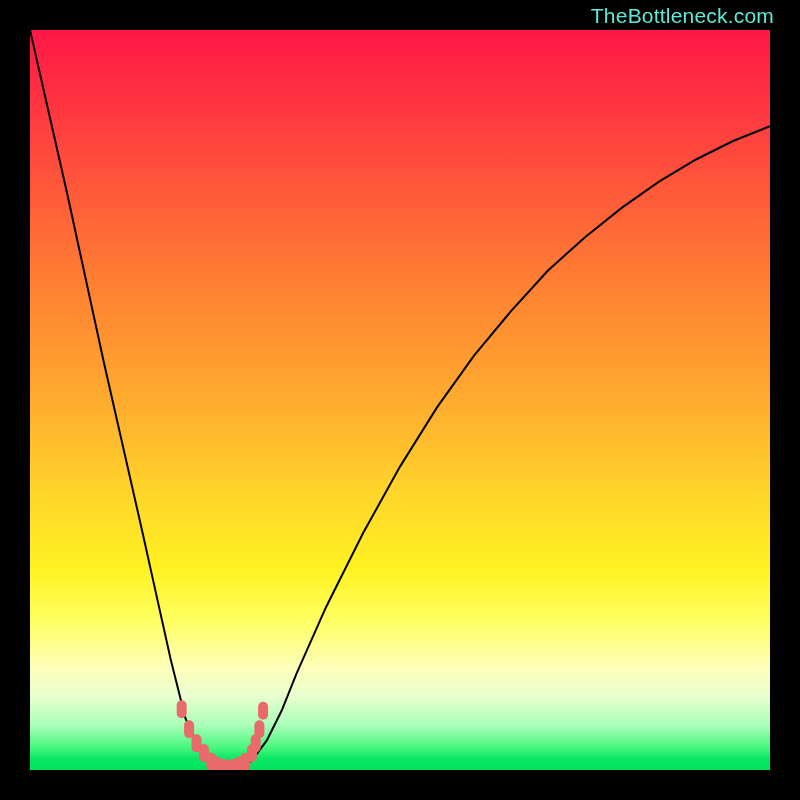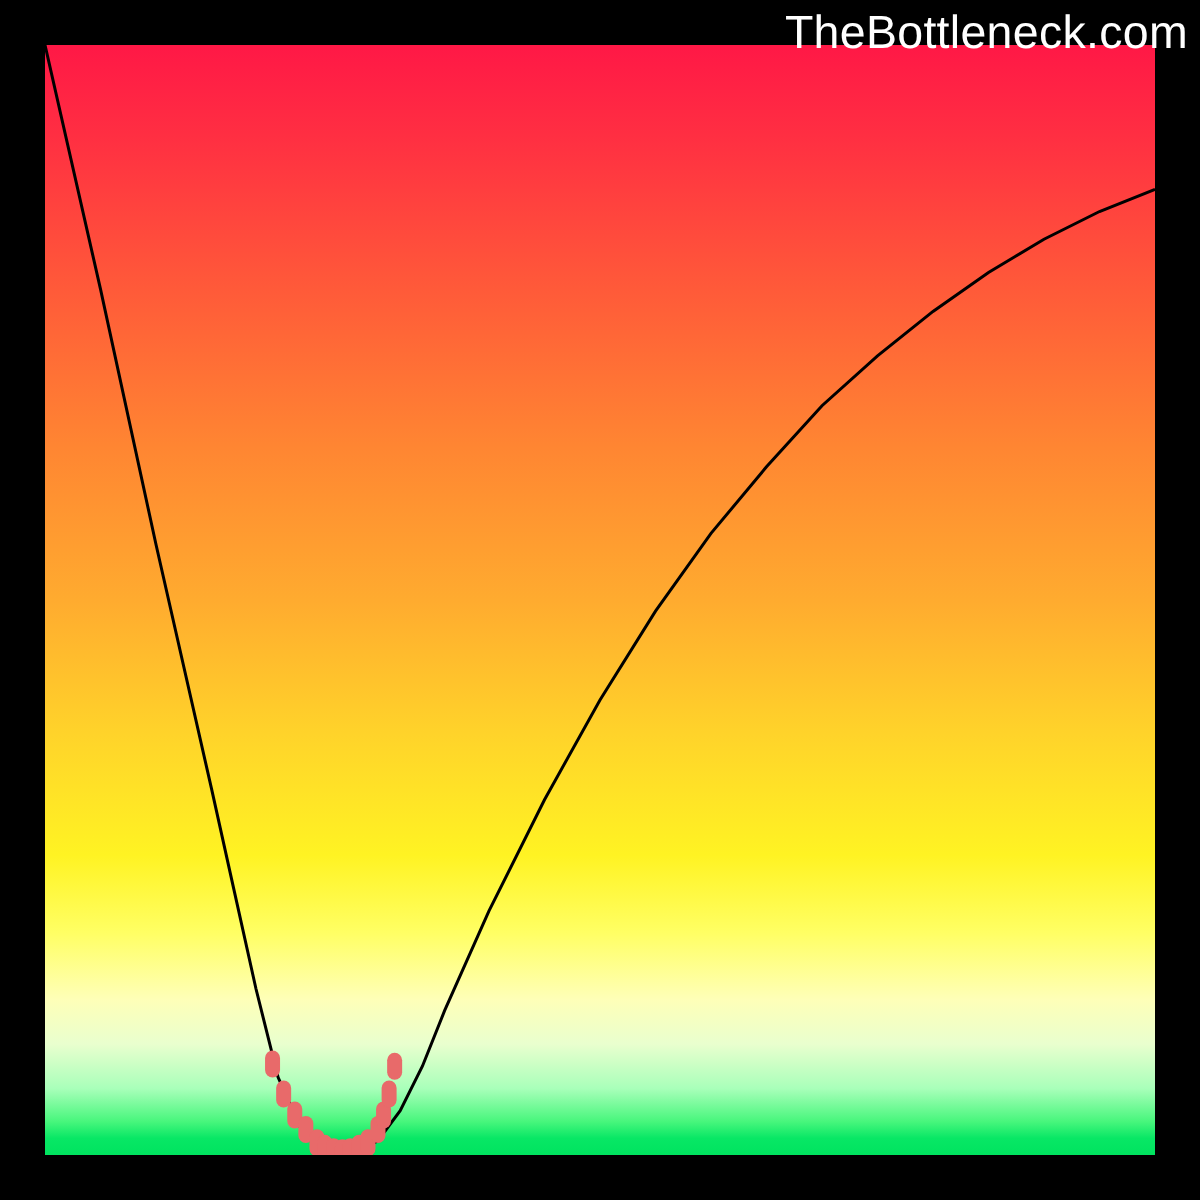--- a/index.html
+++ b/index.html
@@ -7,23 +7,23 @@
     width: 800px;
     height: 800px;
     background: #000;
     position: relative;
     font-family: Arial, Helvetica, sans-serif;
     overflow: hidden;
   }
   .watermark {
     position: absolute;
     top: 4px;
-    right: 8px;
-    color: #ffffff;
-    font-size: 31px;
+    right: 26px;
+    color: #5eead4;
+    font-size: 21px;
     font-weight: 500;
     letter-spacing: 0.2px;
     z-index: 5;
   }
   .plot-area {
     position: absolute;
     top: 30px;
     left: 30px;
     width: 740px;
     height: 740px;

